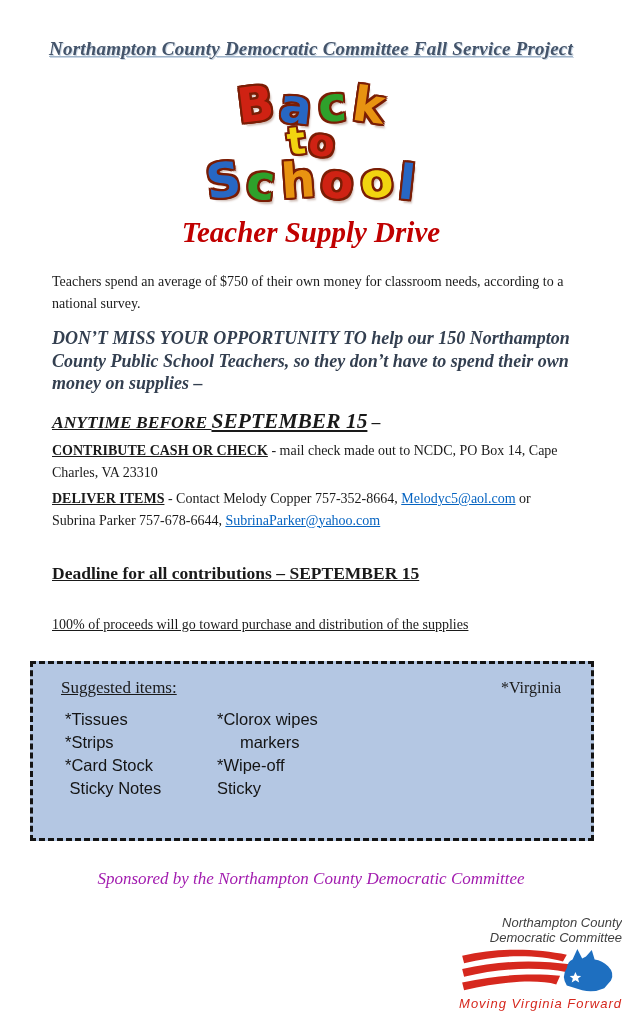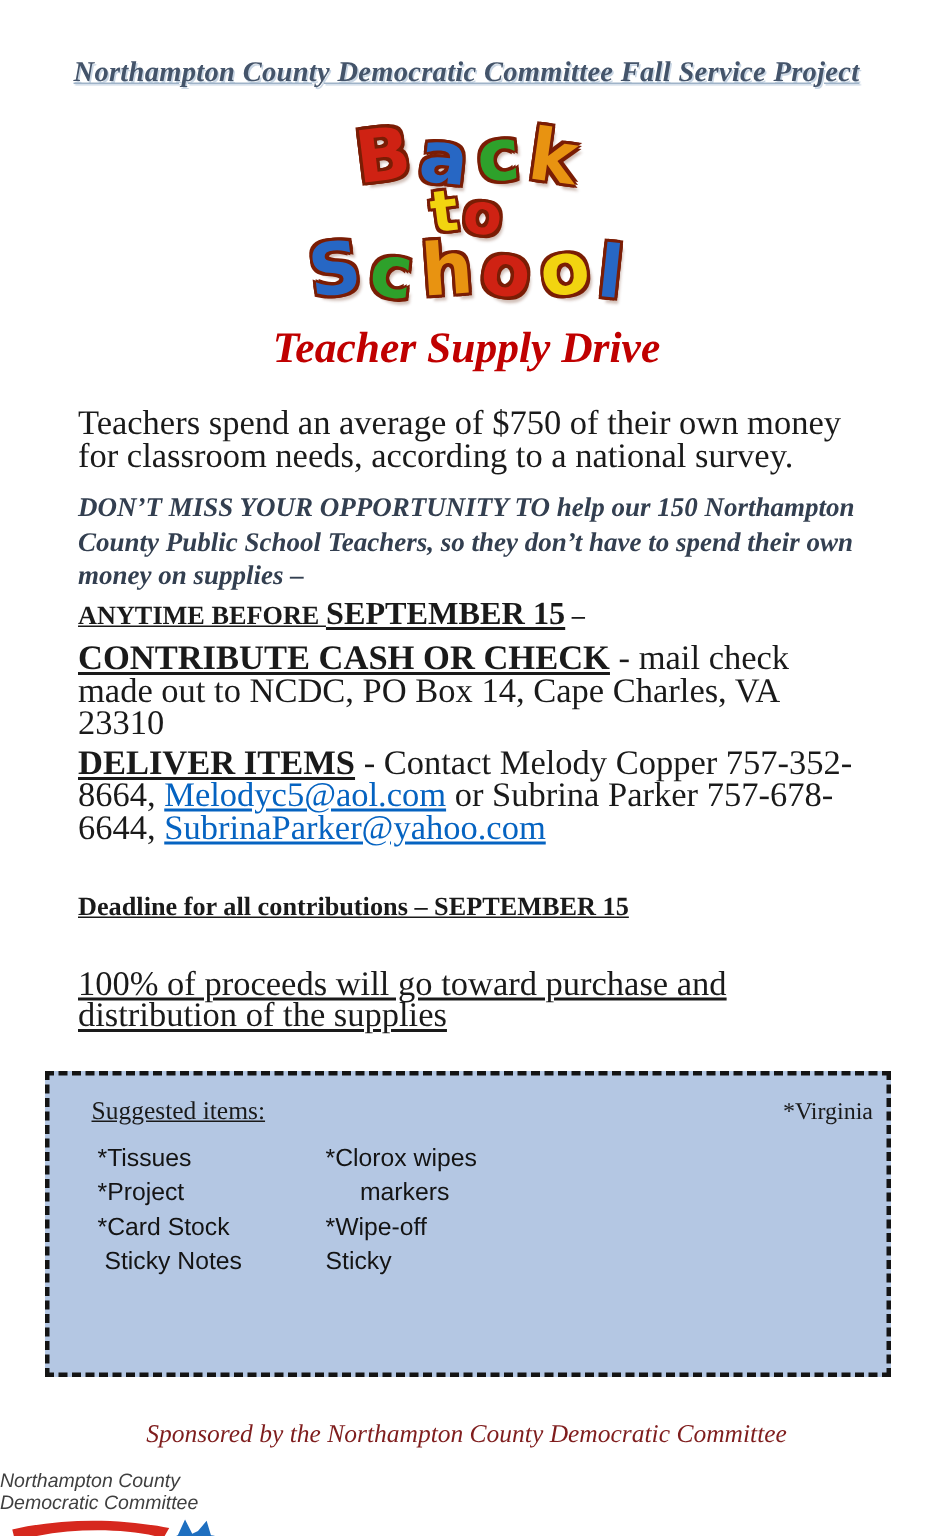--- a/index.html
+++ b/index.html
@@ -57,52 +57,52 @@
   .hero-line span:nth-child(4n+4){ transform:rotate(8deg) translateY(1px); }
   .drive-title{
     margin-top:12px;
     text-align:center;
     font-size:29px;
     font-weight:bold;
     font-style:italic;
     color:var(--red);
   }
   
-  .body-copy{ margin:0 50px 0 52px; font-size:23px; line-height:21.5px; }
+  .body-copy{ margin:0 50px 0 52px; font-size:14px; line-height:21.5px; }
   .p-survey{ margin-top:22px; }
   .p-opportunity{
     margin-top:13px;
     font-weight:bold;
     font-style:italic;
     color:var(--navy);
     font-size:18px;
     line-height:22.5px;
   }
-  .h-anytime{ margin-top:4px; font-weight:bold; font-size:17.5px; }
+  .h-anytime{ margin-top:16px; font-weight:bold; font-size:17.5px;font-style:italic; }
   .h-anytime .u{ text-decoration:underline; }
   .h-anytime .big{ font-size:21.5px; }
   .p-contribute{ margin-top:7px; }
   .p-deliver{ margin-top:5px; }
   .lbl{ font-weight:bold; text-decoration:underline; }
   a.email-link{ color:var(--link); text-decoration:underline; cursor:pointer; }
   .p-deadline{
     margin-top:32px;
     font-weight:bold;
     text-decoration:underline;
     font-size:17.5px;
   }
   .p-proceeds{ margin-top:29px; text-decoration:underline; }
   
   .suggest-box{
     margin:26px 28px 0 30px;
     background:var(--box-bg);
     border:3px dashed #141414;
-    padding:14px 9px 24px 22px;
+    padding:14px 30px 24px 22px;
     box-sizing:border-box;
-    height:204px;
+    height:180px;
   }
   .box-header{
     display:flex;
     justify-content:space-between;
     align-items:baseline;
     font-size:17px;
     margin-left:6px;
   }
   .box-title{ text-decoration:underline; }
   .box-preferred{ font-size:16px; }
@@ -116,23 +116,23 @@
   .box-col1{ margin-left:10px; width:152px; }
   .box-col2{ width:177px; }
   .box-col3{ flex:1; }
   .item-line{ line-height:23px; white-space:pre; }
   
   .sponsor-line{
     margin-top:28px;
     text-align:center;
     font-style:italic;
     font-size:17px;
-    color:#7f1d1d;
-  }
-  .logo{ margin-top:13px; text-align:left; }
+    color:#a21caf;
+  }
+  .logo{ margin-top:26px; text-align:right; }
   .logo-org{
     font-family:"Liberation Sans",sans-serif;
     font-style:italic;
     font-size:13px;
     line-height:15px;
     color:#3f3f3f;
   }
   .logo-flag{ margin-top:2px; }
   .logo-tagline{
     font-family:"Liberation Sans",sans-serif;
@@ -173,21 +173,21 @@
   <div class="body-copy p-proceeds">100% of proceeds will go toward purchase and distribution of the supplies</div>
 
   <div class="suggest-box">
     <div class="box-header">
       <span class="box-title">Suggested items:</span>
       <span class="box-preferred">*Virginia</span>
     </div>
     <div class="box-cols">
       <div class="box-col1">
           <div class="item-line">*Tissues</div>
-          <div class="item-line">*Project</div>
+          <div class="item-line">*Strips</div>
           <div class="item-line">*Card Stock</div>
           <div class="item-line"> Sticky Notes</div>
         </div>
       <div class="box-col2">
           <div class="item-line">*Clorox wipes</div>
           <div class="item-line">     markers</div>
           <div class="item-line">*Wipe-off</div>
           <div class="item-line">Sticky</div>
         </div>
     </div>

